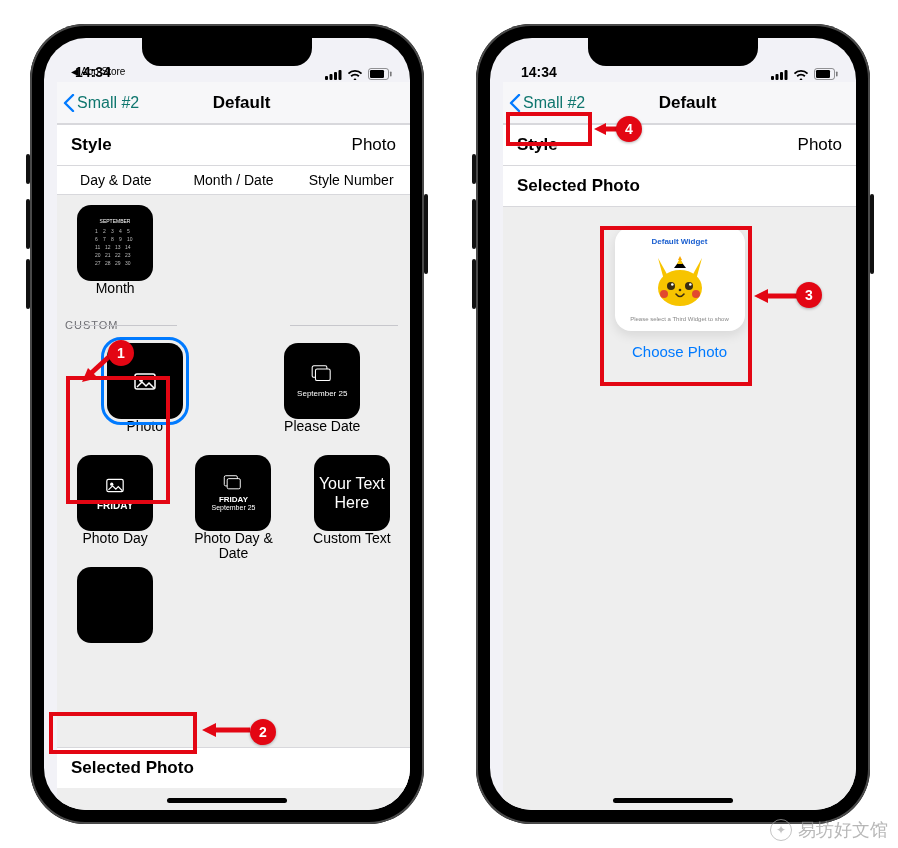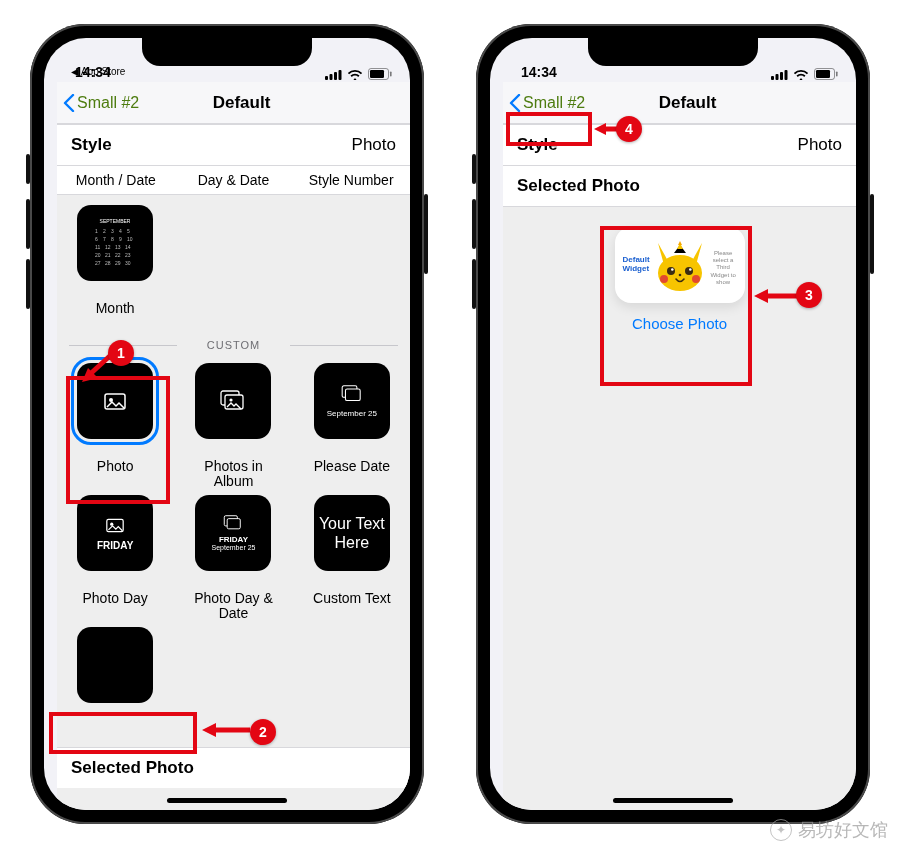--- a/index.html
+++ b/index.html
@@ -70,21 +70,21 @@
   .navhdr {
     height: 42px;
     background: #f7f7f9;
     border-bottom: 1px solid #d8d8dc;
     display: flex;
     align-items: center;
     position: relative;
   }
   .navback {
     display: flex; align-items: center;
-    color: #4d7c0f;
+    color: #0f766e;
     font-size: 16px;
     padding: 0 6px 0 6px;
     height: 100%;
   }
   .navback svg { margin-right: 2px; }
   .navtitle {
     position: absolute; left:16px; right:0; text-align:center;
     font-size: 17px; font-weight: 600; pointer-events:none;
   }
 
@@ -122,23 +122,23 @@
     background:#000;
     border-radius:14px;
     display:flex; align-items:center; justify-content:center;
     flex-direction:column;
     color:#fff;
     font-size:9px;
     text-align:center;
     position:relative;
   }
   .tile .thumb.selected { outline:3px solid #007aff; outline-offset:3px; }
-  .tile .cap { font-size:14px; text-align:center; margin-top:20px; min-height:30px; line-height:15px;}
+  .tile .cap { font-size:14px; text-align:center; margin-top:0; min-height:30px; line-height:15px;}
   .divider-label {
-    text-align:center; font-size:11px; letter-spacing:1px;
+    font-size:11px; letter-spacing:1px;
     color:#6e6e73; margin:6px 0 8px 0; position:relative;
   }
   .divider-label::before, .divider-label::after {
     content:""; position:absolute; top:50%; width:32%; height:1px;
     background:#c7c7cc;
   }
   .divider-label::before { left:4px; }
   .divider-label::after  { right:4px; }
 
   .footer-row {
@@ -146,21 +146,21 @@
     background:#fff; border-top:1px solid #d8d8dc;
     padding:10px 14px; font-size:17px; font-weight:700;
   }
   .section-row.header2 { margin-top:0; font-weight:700; }
 
   
   .photo-card-wrap { display:flex; flex-direction:column; align-items:center; padding-top:20px; }
   .photo-card {
     width:130px; background:#fff; border-radius:16px;
     box-shadow:0 4px 12px rgba(0,0,0,.1);
-    padding:8px; display:flex; align-items:center;
+    padding:8px; display:flex; flex-direction:column; align-items:center;
   }
   .photo-card .ttl { color:#1a5fd0; font-size:8px; font-weight:600; margin:2px 0 4px; }
   .photo-card .pika {
     width:60px; height:60px; position:relative;
     border-radius:10px;
   }
   .photo-card .note { font-size:6px; color:#888; text-align:center; margin-top:6px; line-height:1.2; }
   .choose-link { margin-top:12px; color:#007aff; font-size:15px; }
 
   .home-ind {
@@ -237,22 +237,22 @@
         </div>
         <div class="navtitle">Default</div>
       </div>
 
       <div class="body-scroll">
         <div class="section-row">
           <span class="left">Style</span>
           <span class="right">Photo</span>
         </div>
         <div class="seg-row">
+          <div>Day &amp; Date</div>
           <div>Month / Date</div>
-          <div>Day &amp; Date</div>
           <div>Style Number</div>
         </div>
 
         <div class="grid-area">
           <div class="tile-row">
             <div class="tile">
               <div class="thumb">
                 <svg width="60" height="60" viewBox="0 0 60 60">
                   <text x="30" y="10" text-anchor="middle" fill="#fff" font-size="5">SEPTEMBER</text>
                   <g fill="#bbb" font-size="5">
@@ -295,31 +295,20 @@
                 <svg width="26" height="22" viewBox="0 0 26 22">
                     <rect x="3" y="4" width="20" height="15" rx="2" fill="none" stroke="#fff" stroke-width="1.5"></rect>
                     <circle cx="9" cy="10" r="2" fill="#fff"></circle>
                     <path d="M5 17l5-5 4 4 3-3 5 5" stroke="#fff" stroke-width="1.5" fill="none"></path>
                   </svg>
               </div>
               <div class="cap">Photo</div>
             </div>
             <div class="tile">
               <div class="thumb">
-                <svg width="26" height="22" viewBox="0 0 26 22">
-                    <rect x="1" y="1" width="18" height="14" rx="2" fill="none" stroke="#fff" stroke-width="1.3"></rect>
-                    <rect x="5" y="5" width="18" height="14" rx="2" fill="#000" stroke="#fff" stroke-width="1.3"></rect>
-                    <circle cx="11" cy="10" r="1.6" fill="#fff"></circle>
-                    <path d="M7 17l4-4 3 3 2-2 5 5" stroke="#fff" stroke-width="1.3" fill="none"></path>
-                  </svg>
-              </div>
-              <div class="cap">Photos in Album</div>
-            </div>
-            <div class="tile">
-              <div class="thumb">
                 <svg width="22" height="18" viewBox="0 0 26 22">
                     <rect x="1" y="1" width="18" height="14" rx="2" fill="none" stroke="#fff" stroke-width="1.3"></rect>
                     <rect x="5" y="5" width="18" height="14" rx="2" fill="#000" stroke="#fff" stroke-width="1.3"></rect>
                   </svg>
                 <span style="font-size:8px;margin-top:6px">September 25</span>
               </div>
               <div class="cap">Please Date</div>
             </div>
           </div>
 

